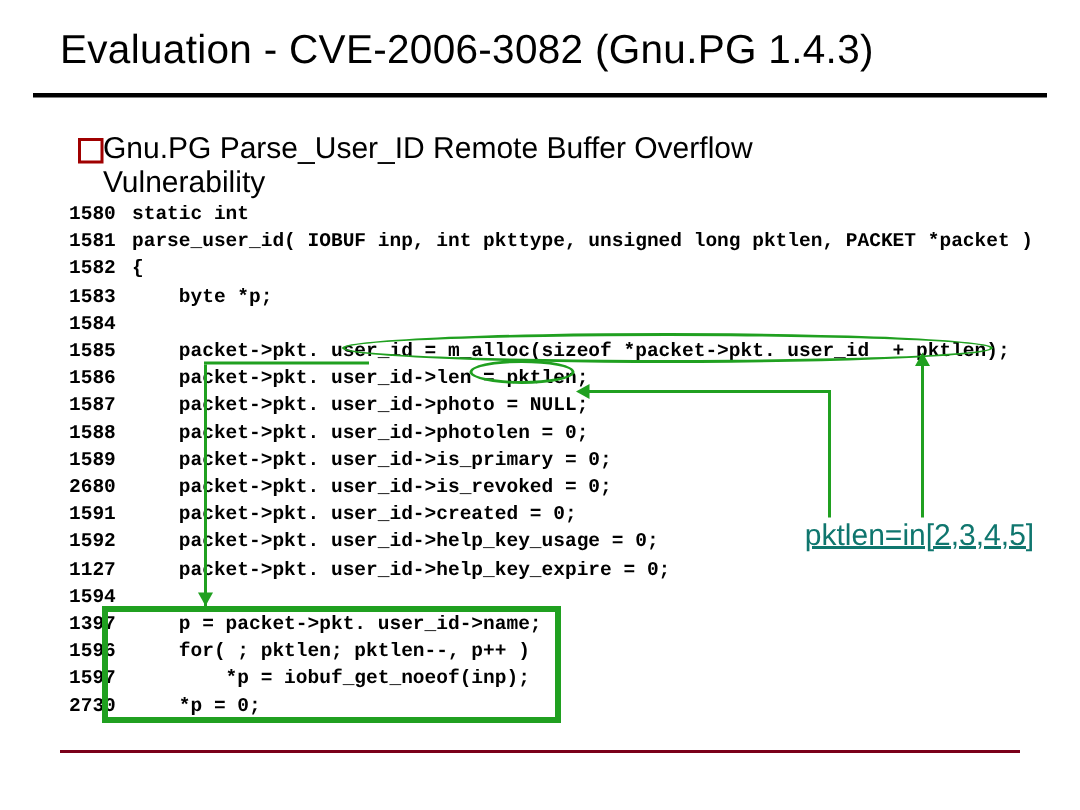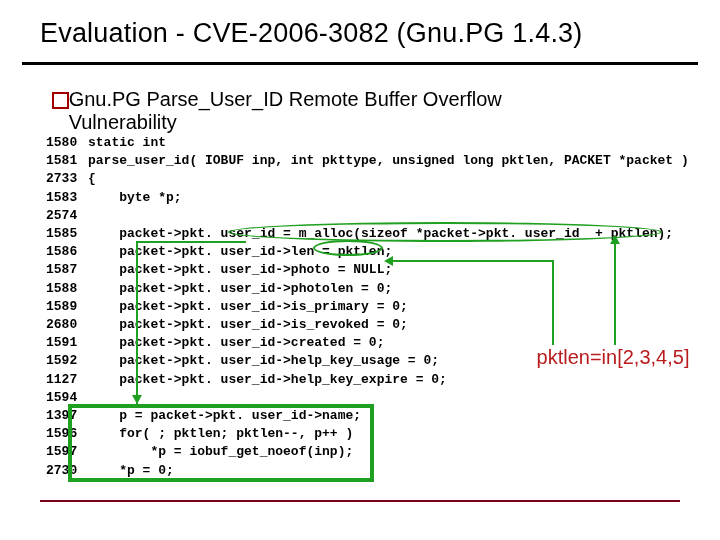--- a/index.html
+++ b/index.html
@@ -97,43 +97,44 @@
   }
   .rect-green {
     position: absolute;
     border: 4px solid #20a020;
     background: transparent;
     box-sizing: border-box;
   }
   .annot {
     position: absolute;
     font-size: 20px;
-    color: #b91c1c;
+    color: #0f766e;
     line-height: 24px;
     text-align: center;
+    text-decoration: underline;
   }
 </style>
 </head>
 <body>
 
 <div class="slide">
 
   <div class="title">Evaluation - CVE-2006-3082 (Gnu.PG 1.4.3)</div>
   <div class="title-rule"></div>
 
   <div class="bullet-row">
     <div class="bullet-box"></div>
     <div class="bullet-text">Gnu.PG Parse_User_ID Remote Buffer Overflow Vulnerability</div>
   </div>
 
   <div class="code-block" id="code"><span class="ln">1580</span>static int
 <span class="ln">1581</span>parse_user_id( IOBUF inp, int pkttype, unsigned long pktlen, PACKET *packet )
-<span class="ln">2733</span>{
+<span class="ln">1582</span>{
 <span class="ln">1583</span>    byte *p;
-<span class="ln">2574</span>
+<span class="ln">1584</span>
 <span class="ln">1585</span>    packet-&gt;pkt. user_id = m_alloc(sizeof *packet-&gt;pkt. user_id  + pktlen);
 <span class="ln">1586</span>    packet-&gt;pkt. user_id-&gt;len = pktlen;
 <span class="ln">1587</span>    packet-&gt;pkt. user_id-&gt;photo = NULL;
 <span class="ln">1588</span>    packet-&gt;pkt. user_id-&gt;photolen = 0;
 <span class="ln">1589</span>    packet-&gt;pkt. user_id-&gt;is_primary = 0;
 <span class="ln">2680</span>    packet-&gt;pkt. user_id-&gt;is_revoked = 0;
 <span class="ln">1591</span>    packet-&gt;pkt. user_id-&gt;created = 0;
 <span class="ln">1592</span>    packet-&gt;pkt. user_id-&gt;help_key_usage = 0;
 <span class="ln">1127</span>    packet-&gt;pkt. user_id-&gt;help_key_expire = 0;
 <span class="ln">1594</span>

